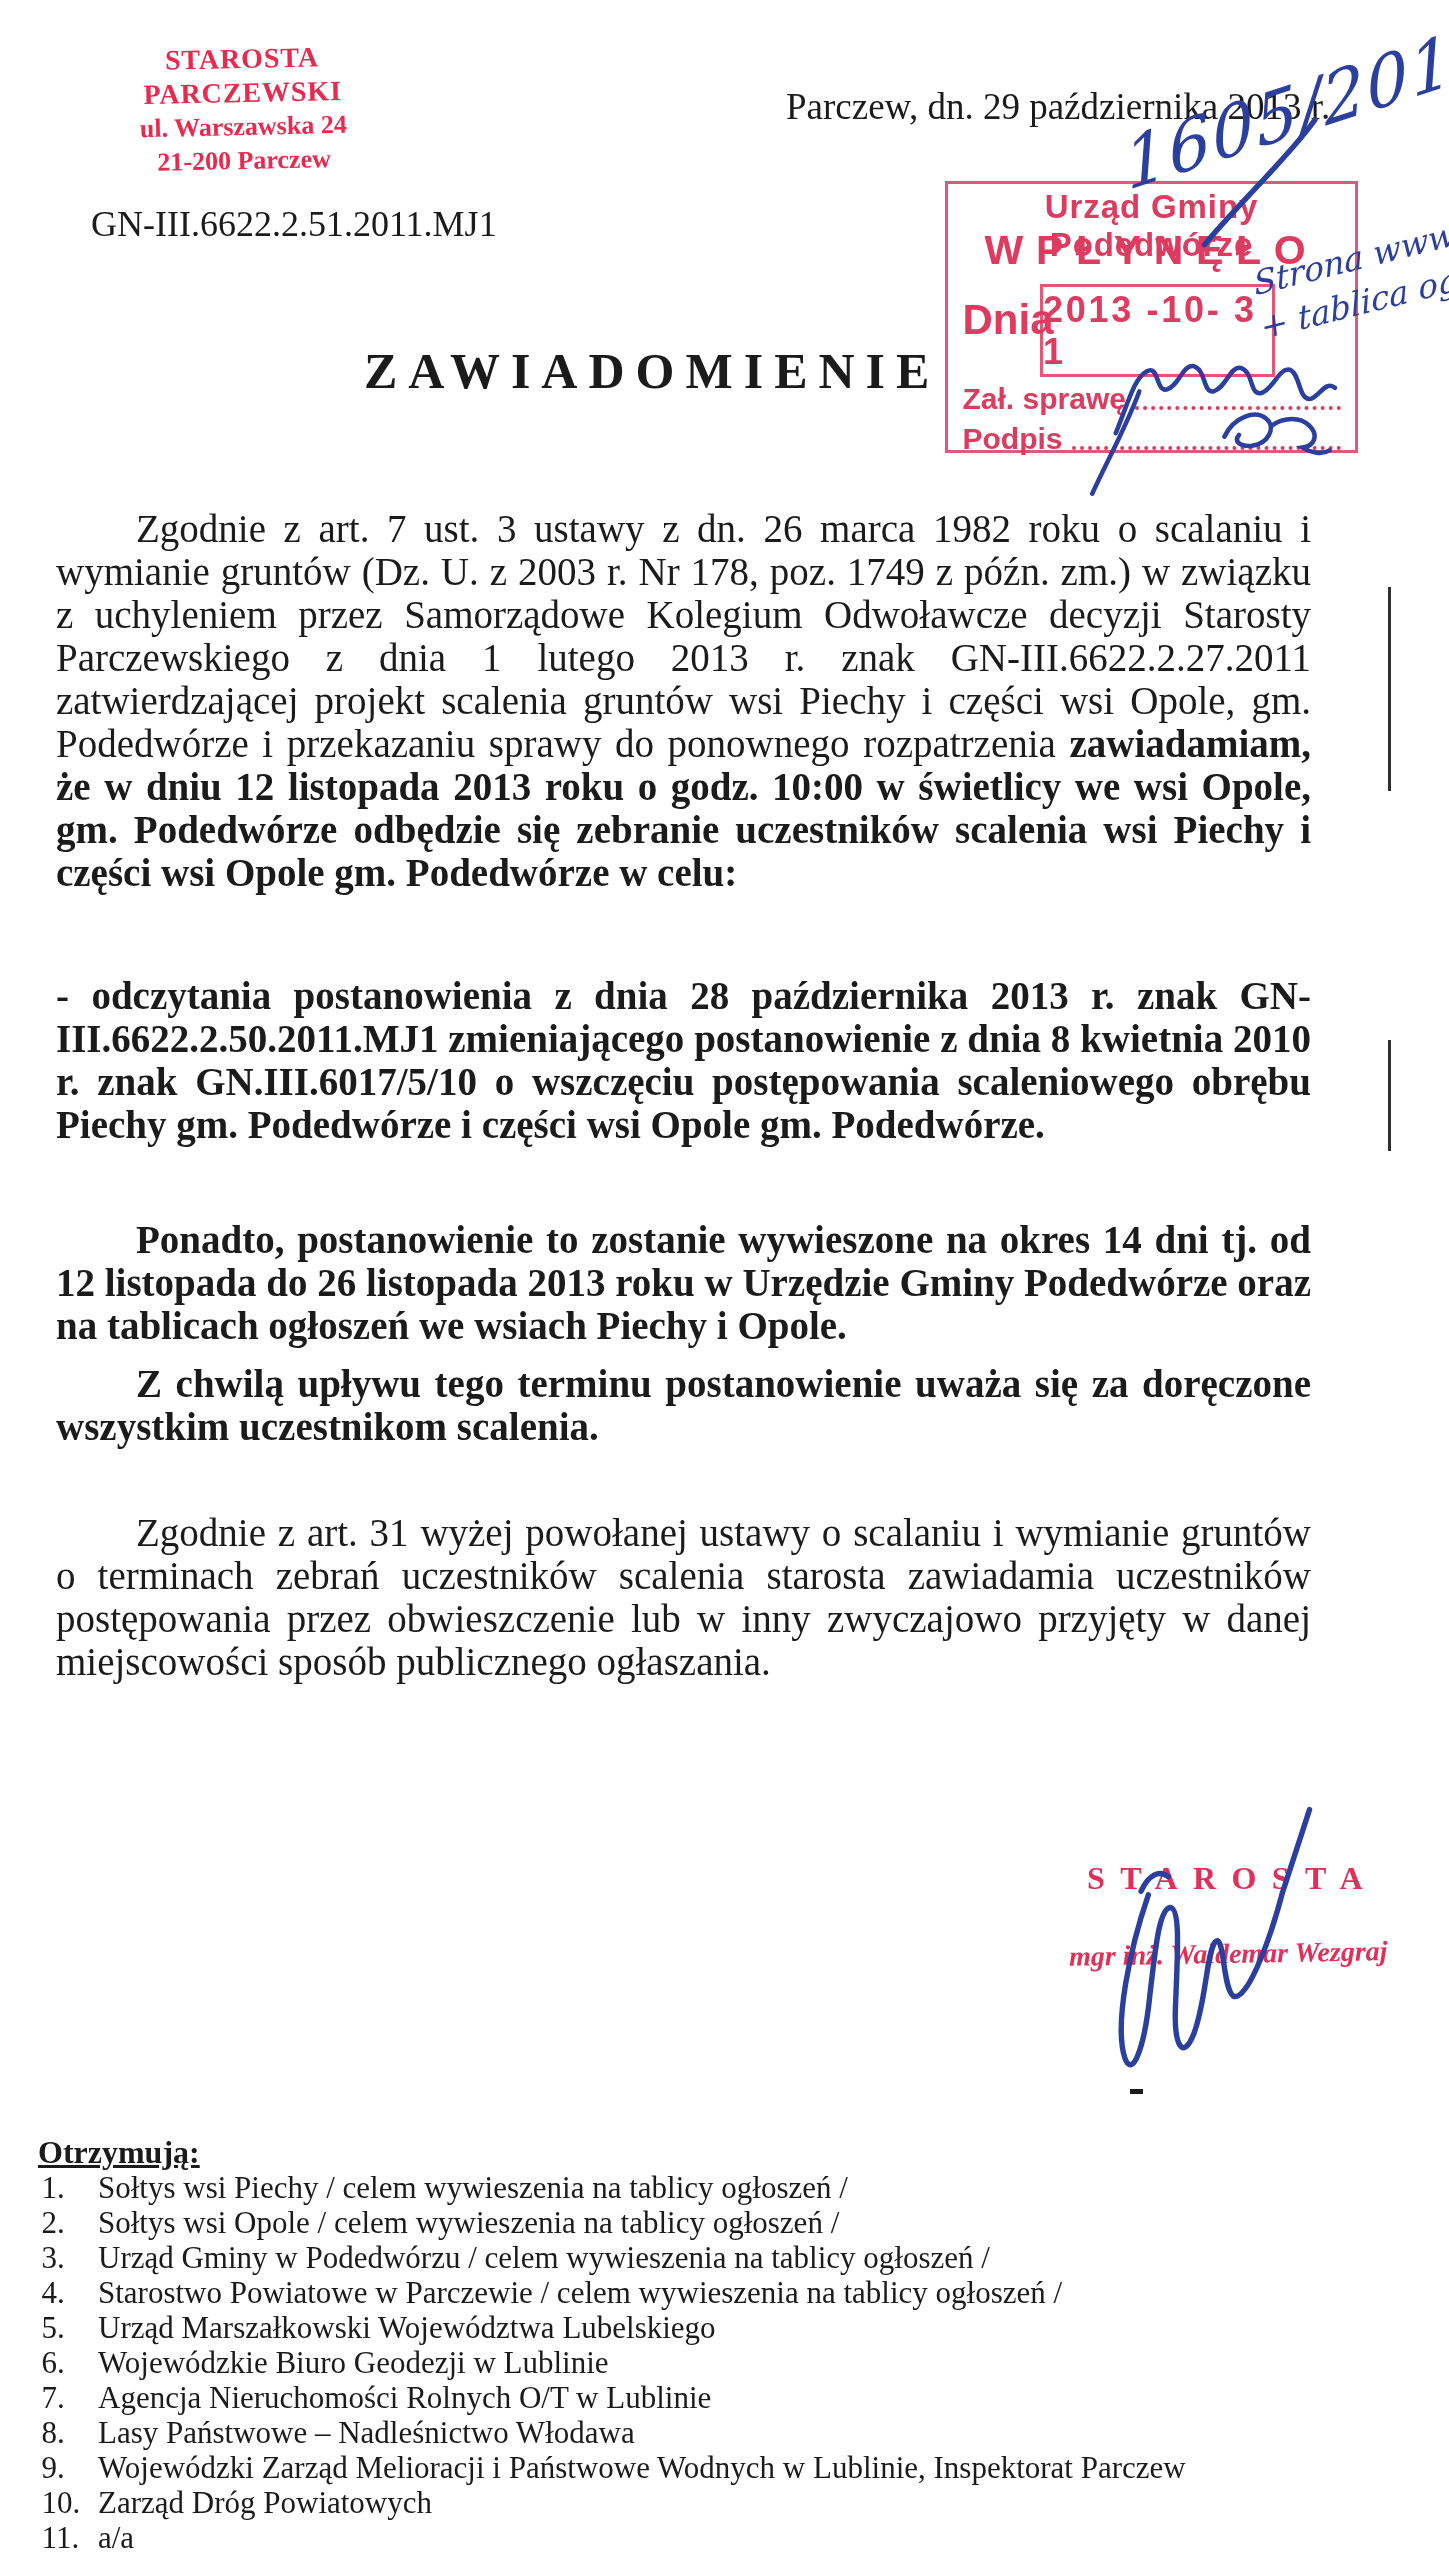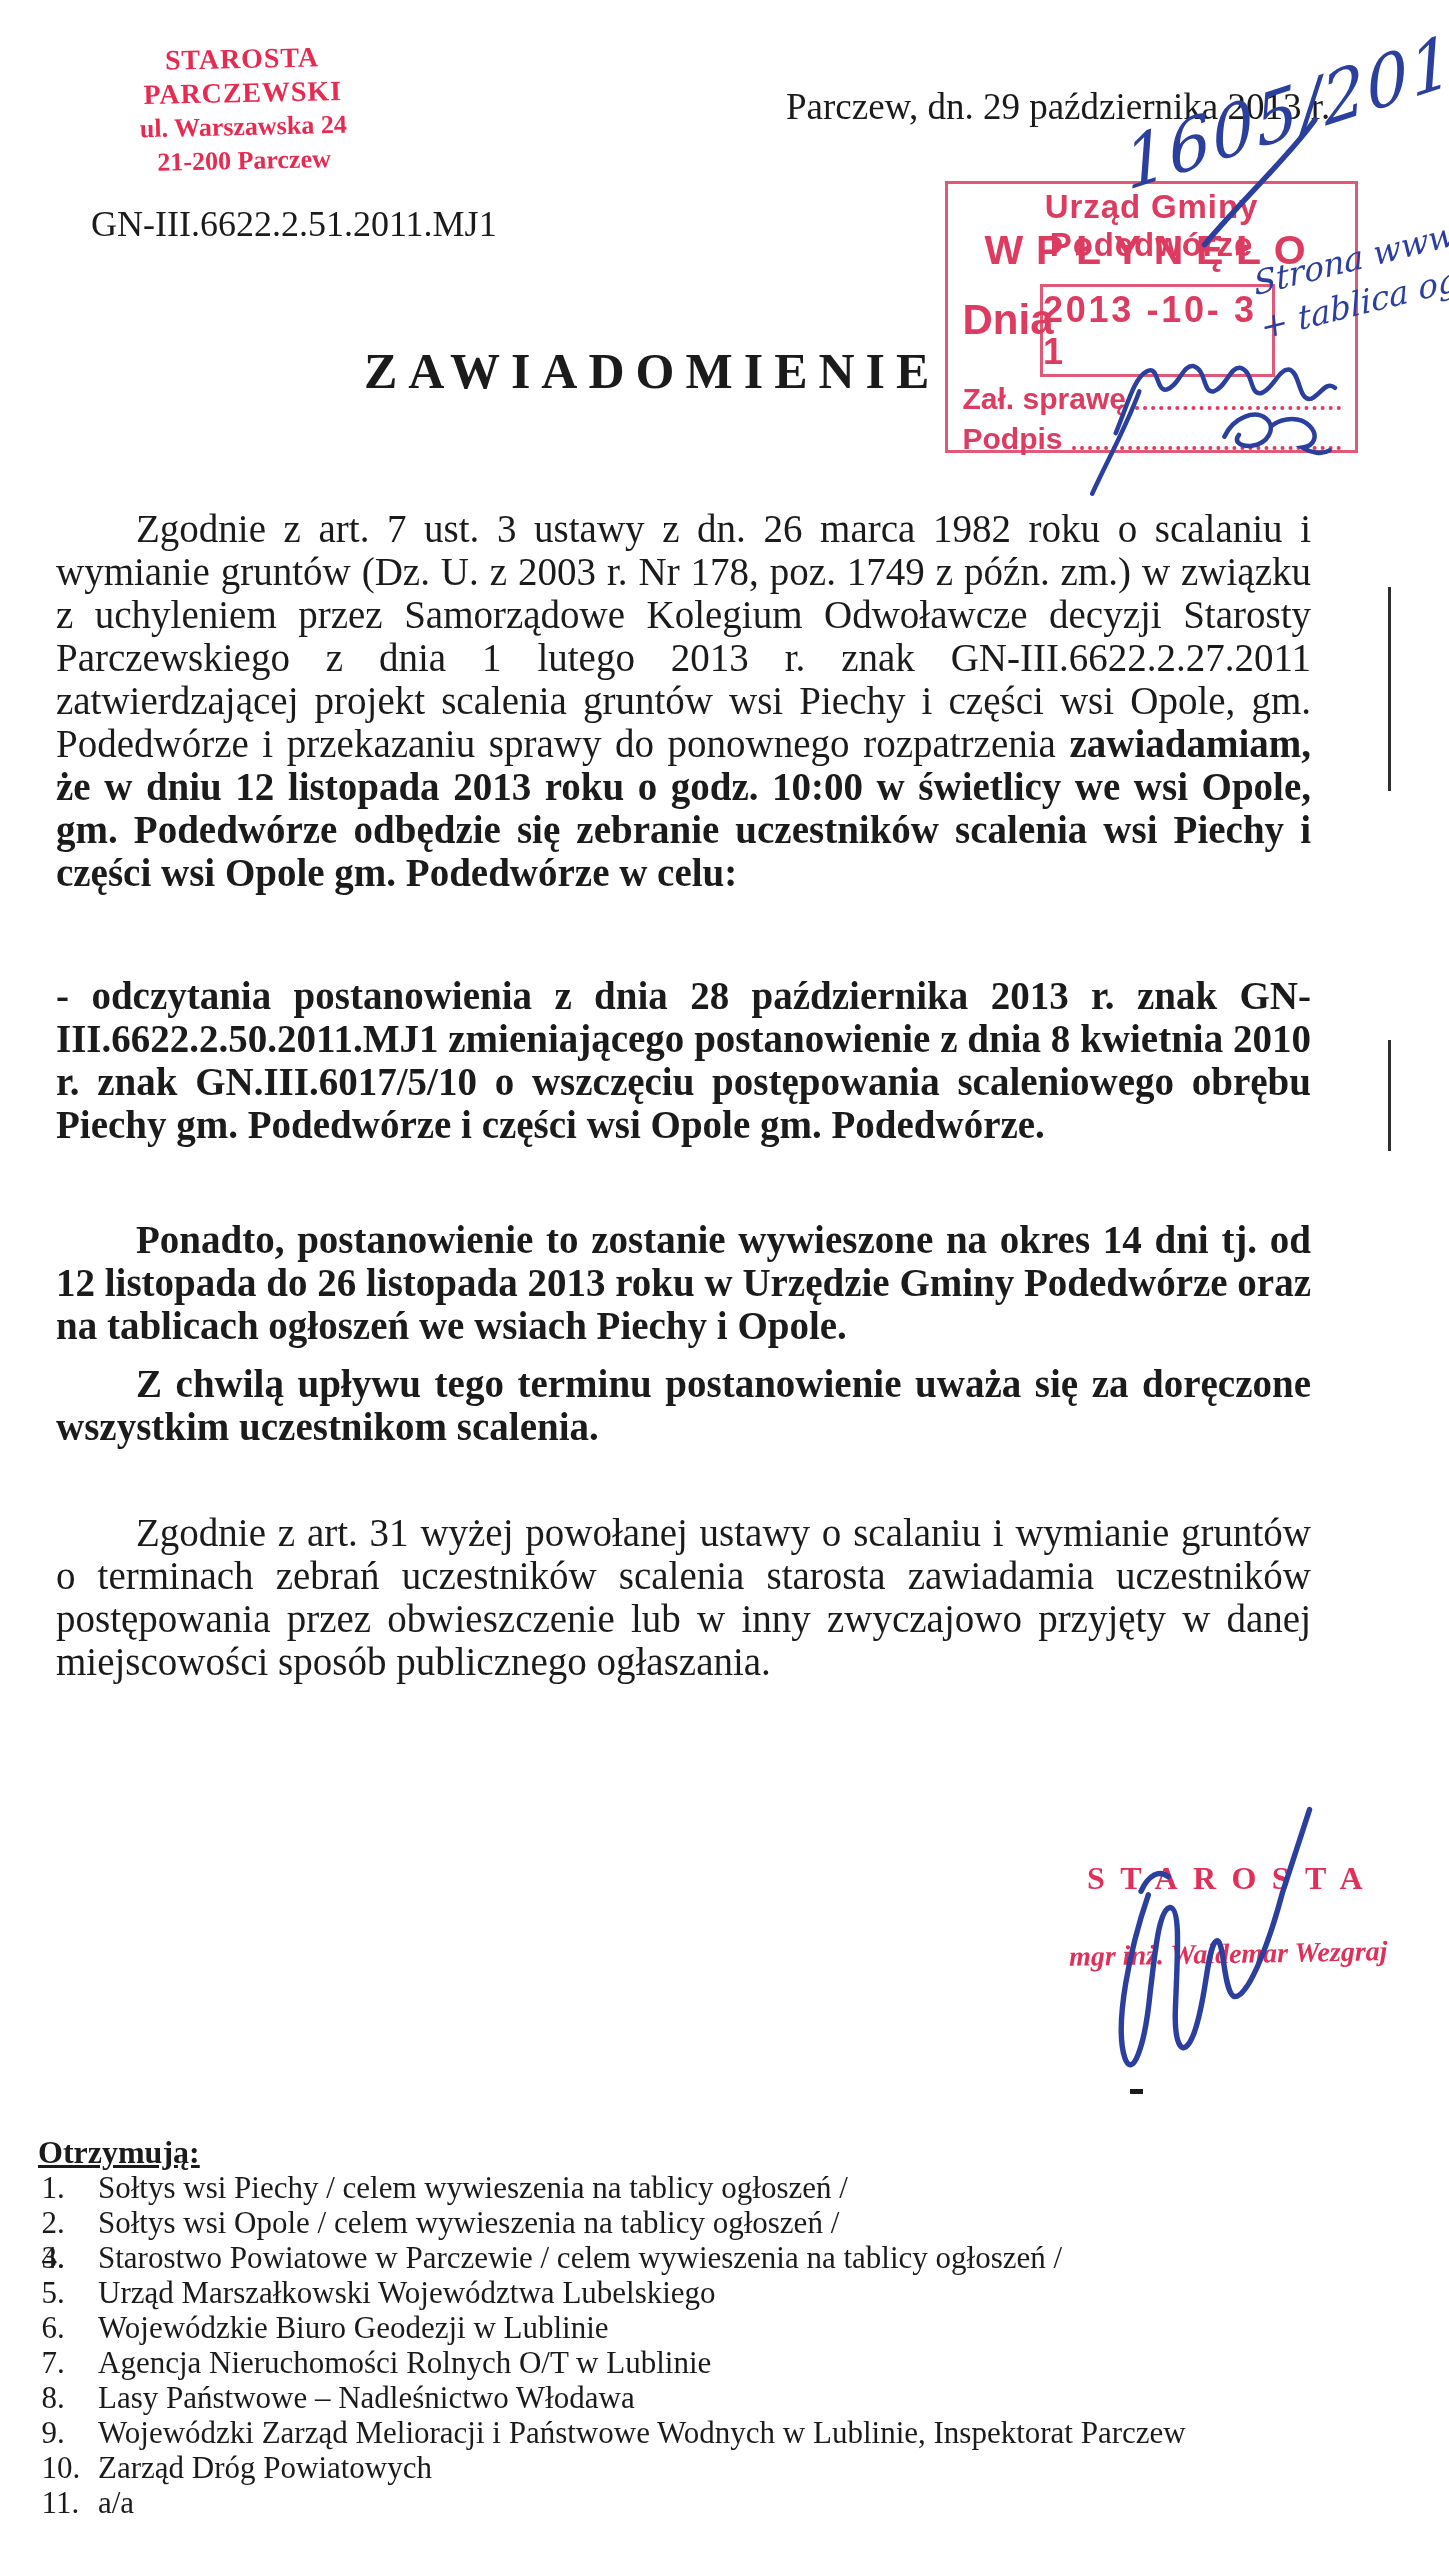--- a/index.html
+++ b/index.html
@@ -120,21 +120,21 @@
 </div>
 
 <div class="abs starosta-stamp">STAROSTA</div>
 <div class="abs starosta-name">mgr inż. Waldemar Wezgraj</div>
 
 <div class="abs distribution">
   <div class="heading">Otrzymują:</div>
   <ol>
     <li><span class="num">1.</span><span>Sołtys wsi Piechy / celem wywieszenia na tablicy ogłoszeń /</span></li>
     <li><span class="num">2.</span><span>Sołtys wsi Opole / celem wywieszenia na tablicy ogłoszeń /</span></li>
-    <li><span class="num">3.</span></li>
+    <li><span class="num">3.</span><span>Urząd Gminy w Podedwórzu / celem wywieszenia na tablicy ogłoszeń /</span></li>
     <li><span class="num">4.</span><span>Starostwo Powiatowe w Parczewie / celem wywieszenia na tablicy ogłoszeń /</span></li>
     <li><span class="num">5.</span><span>Urząd Marszałkowski Województwa Lubelskiego</span></li>
     <li><span class="num">6.</span><span>Wojewódzkie Biuro Geodezji w Lublinie</span></li>
     <li><span class="num">7.</span><span>Agencja Nieruchomości Rolnych O/T w Lublinie</span></li>
     <li><span class="num">8.</span><span>Lasy Państwowe – Nadleśnictwo Włodawa</span></li>
     <li class="justify"><span class="num">9.</span><span>Wojewódzki Zarząd Melioracji i Państwowe Wodnych w Lublinie, Inspektorat Parczew</span></li>
     <li><span class="num">10.</span><span>Zarząd Dróg Powiatowych</span></li>
     <li><span class="num">11.</span><span>a/a</span></li>
   </ol>
 </div>

